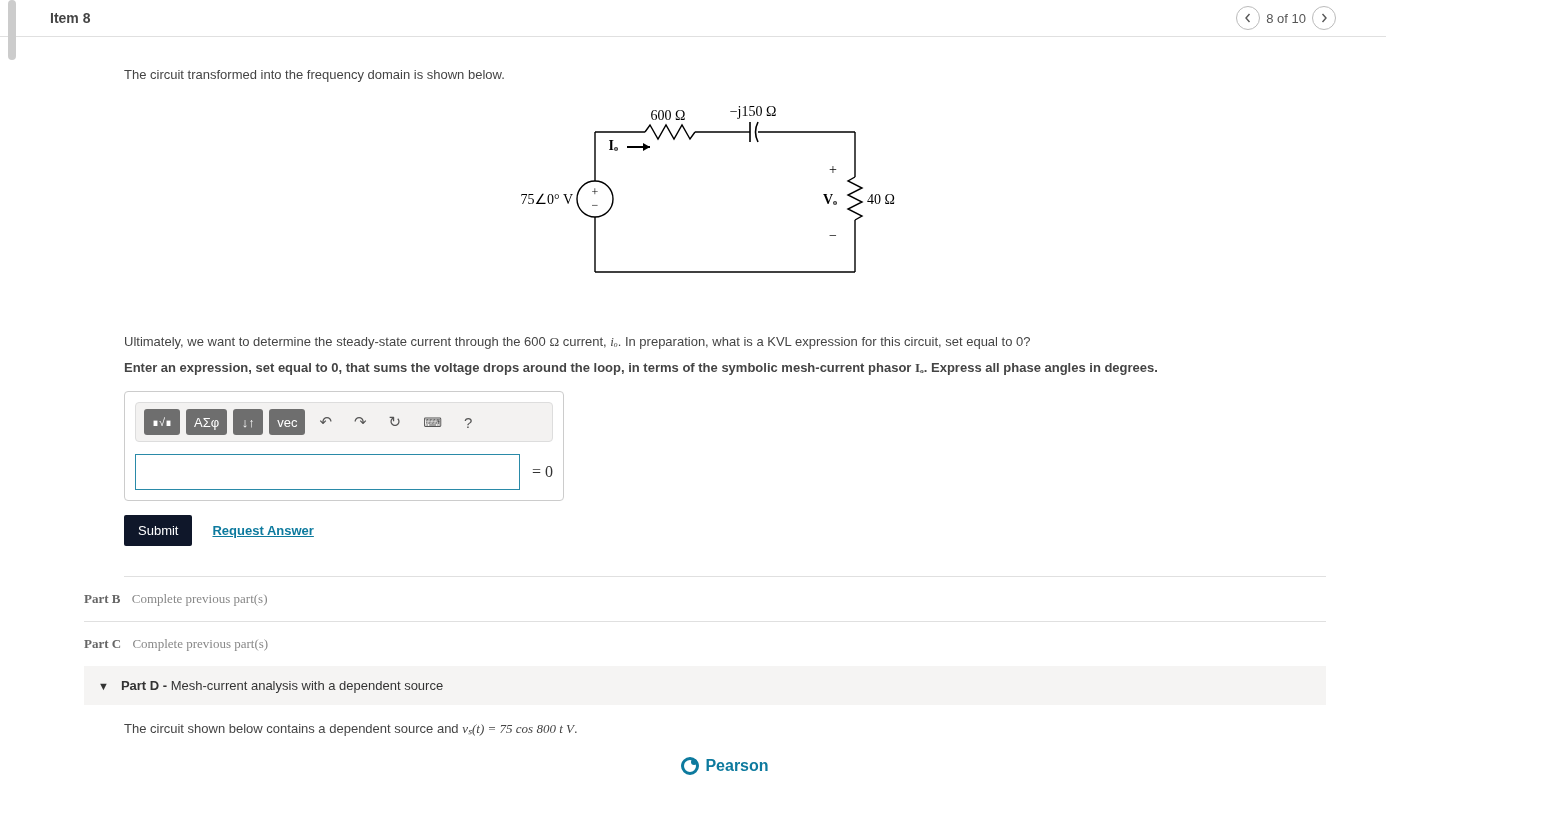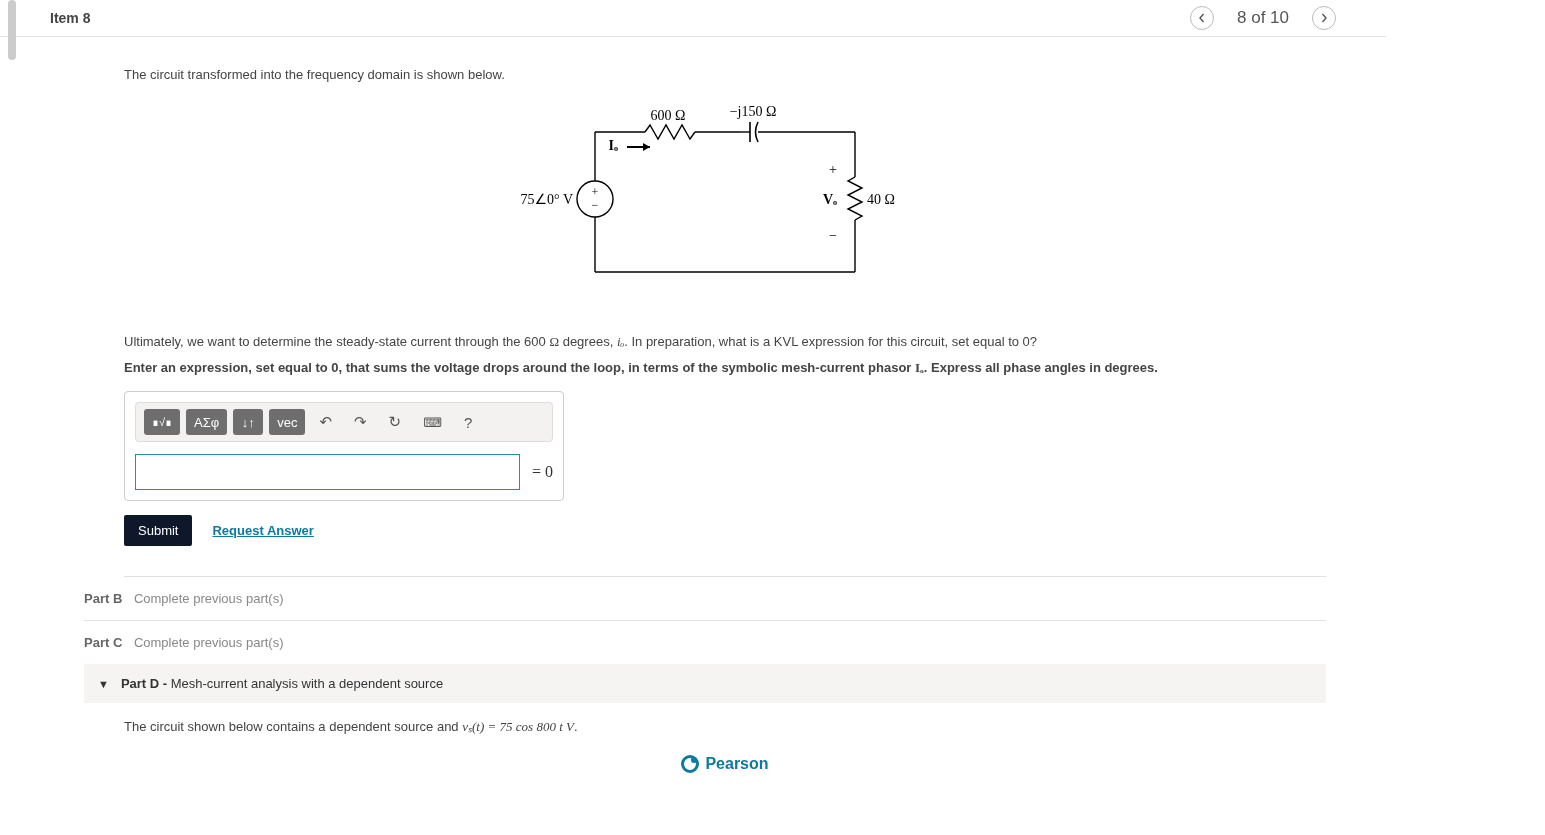--- a/index.html
+++ b/index.html
@@ -29,23 +29,23 @@
     border-bottom: 1px solid #e0e0e0;
   }
   .item-title {
     font-weight: bold;
     font-size: 14px;
     color: #444;
   }
   .nav {
     display: flex;
     align-items: center;
-    gap: 23px;
+    gap: 6px;
     color: #555;
-    font-size: 17px;
+    font-size: 13px;
     padding-right: 10px;
   }
   .nav .circle-btn {
     width: 24px; height: 24px;
     border: 1px solid #bbb;
     border-radius: 50%;
     display: flex;
     align-items: center;
     justify-content: center;
     color: #555;
@@ -158,20 +158,21 @@
     margin-top: 30px;
     border-top: 1px solid #e0e0e0;
   }
   .part-row {
     padding: 14px 0;
     border-bottom: 1px solid #e0e0e0;
     color: #888;
     font-size: 13px;
     margin-left: -40px;
     padding-left: 0;
+    font-family: Liberation Serif, serif;
   }
   .part-row .label {
     font-weight: bold;
     color: #666;
     margin-right: 8px;
   }
   .part-d {
     background: #f5f4f3;
     padding: 12px 14px;
     margin-left: -40px;
@@ -280,21 +281,21 @@
         <text x="153" y="18" text-anchor="middle" font-size="14" font-family="serif">600 Ω</text>
         <text x="238" y="14" text-anchor="middle" font-size="14" font-family="serif">−j150 Ω</text>
         <text x="318" y="72" text-anchor="middle" font-size="14" font-family="serif">+</text>
         <text x="322" y="102" text-anchor="end" font-size="14" font-family="serif" font-weight="bold">Vₒ</text>
         <text x="318" y="138" text-anchor="middle" font-size="14" font-family="serif">−</text>
         <text x="352" y="102" text-anchor="start" font-size="14" font-family="serif">40 Ω</text>
       </svg>
     </div>
 
     <div class="question">
-      <span>Ultimately, we want to determine the steady-state current through the 600 </span><span class="serif">Ω</span><span> degrees, </span><span class="serif" style="font-style:italic">iₒ</span><span>. In preparation, what is a KVL expression for this circuit, set equal to 0?</span>
+      <span>Ultimately, we want to determine the steady-state current through the 600 </span><span class="serif">Ω</span><span> current, </span><span class="serif" style="font-style:italic">iₒ</span><span>. In preparation, what is a KVL expression for this circuit, set equal to 0?</span>
       <div class="bold" style="margin-top:6px">
         <span>Enter an expression, set equal to 0, that sums the voltage drops around the loop, in terms of the symbolic mesh-current phasor </span><span class="serif">Iₒ</span><span>. Express all phase angles in degrees.</span>
       </div>
     </div>
 
     <div class="answer-box">
       <div class="toolbar">
         <div class="tbtn" style="font-size:11px">∎√∎</div>
         <div class="tbtn">ΑΣφ</div>
         <div class="tbtn">↓↑</div>

